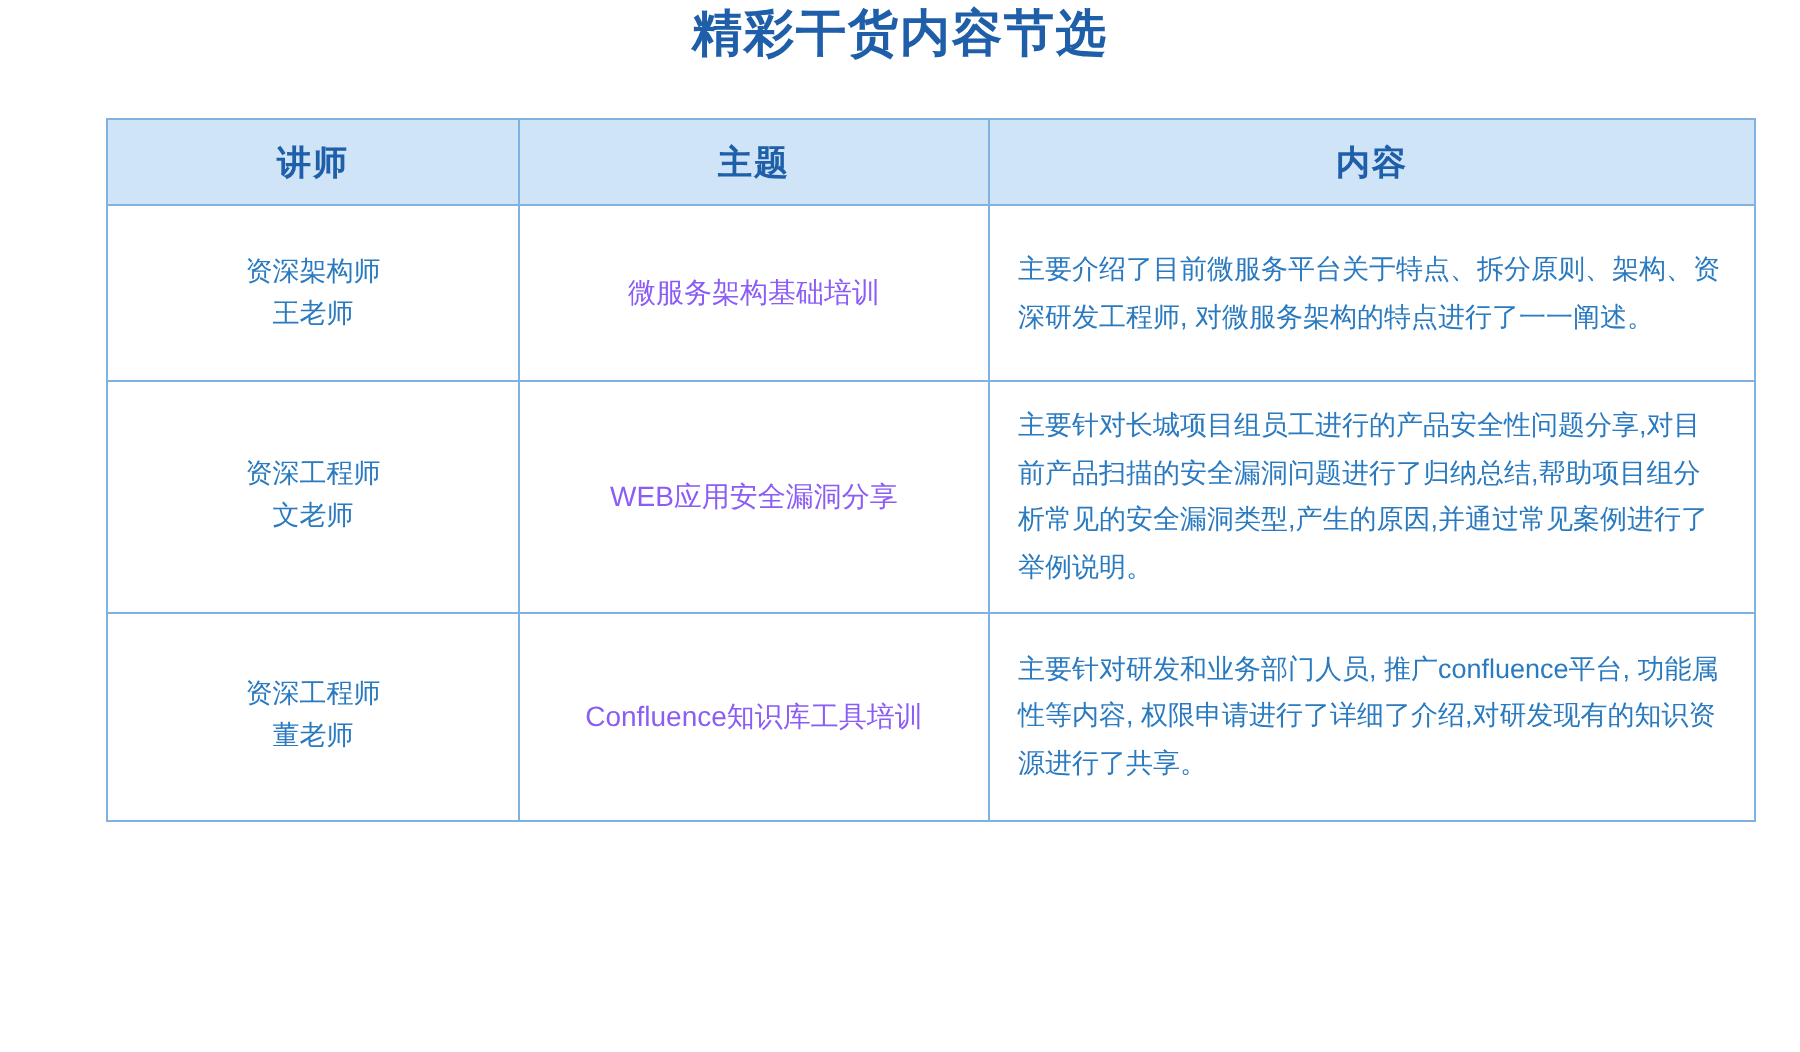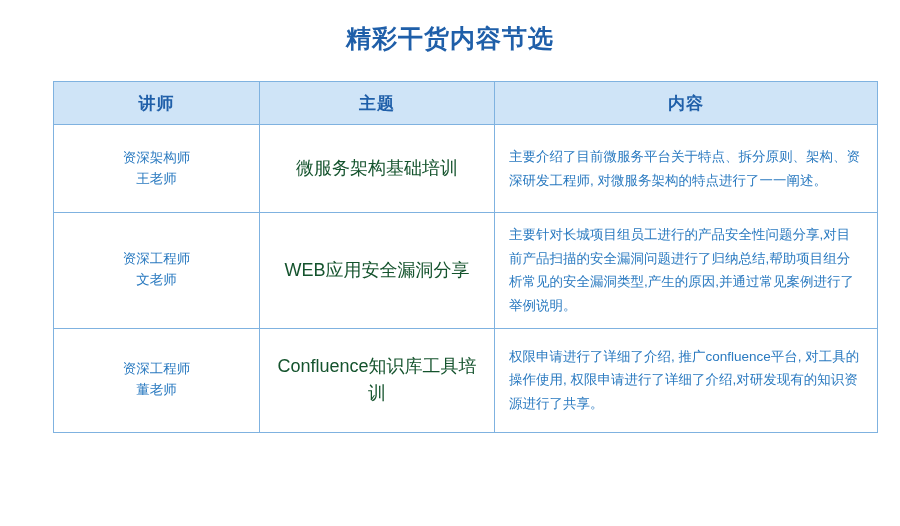--- a/index.html
+++ b/index.html
@@ -19,21 +19,20 @@
     width: 900px;
     height: 526px;
     box-sizing: border-box;
   }
   .title {
     text-align: center;
     font-size: 25px;
     font-weight: bold;
     color: #1f5fa9;
     letter-spacing: 1px;
-    padding-top: 22px;
     padding-bottom: 0;
   }
   .table-wrap {
     margin: 26px auto 0 auto;
     width: 824px;
     padding-left: 30px;
   }
   table.content-table {
     width: 100%;
     border-collapse: collapse;
@@ -60,22 +59,22 @@
 
   td.speaker {
     text-align: center;
     font-size: 13.5px;
     color: #2a7ac0;
     line-height: 1.55;
     padding: 8px 6px;
   }
   td.topic {
     text-align: center;
-    font-size: 18px;
-    color: #14532d;
+    font-size: 14px;
+    color: #8b5cf6;
     padding: 8px 10px;
     line-height: 1.5;
   }
   td.detail {
     text-align: left;
     font-size: 13.5px;
     color: #2a7ac0;
     padding: 10px 14px;
     line-height: 1.75;
   }
@@ -122,19 +121,19 @@
           </td>
           <td class="topic">WEB应用安全漏洞分享</td>
           <td class="detail">主要针对长城项目组员工进行的产品安全性问题分享,对目前产品扫描的安全漏洞问题进行了归纳总结,帮助项目组分析常见的安全漏洞类型,产生的原因,并通过常见案例进行了举例说明。</td>
         </tr>
         <tr class="row-h4">
           <td class="speaker">
             <span class="speaker-line">资深工程师</span>
             <span class="speaker-line">董老师</span>
           </td>
           <td class="topic">Confluence知识库工具培训</td>
-          <td class="detail">权限申请进行了详细了介绍, 推广confluence平台, 对工具的操作使用, 权限申请进行了详细了介绍,对研发现有的知识资源进行了共享。</td>
+          <td class="detail">主要针对研发和业务部门人员, 推广confluence平台, 功能属性等内容, 权限申请进行了详细了介绍,对研发现有的知识资源进行了共享。</td>
         </tr>
       </tbody>
     </table>
   </div>
 
 </div>
 
 </body></html>

